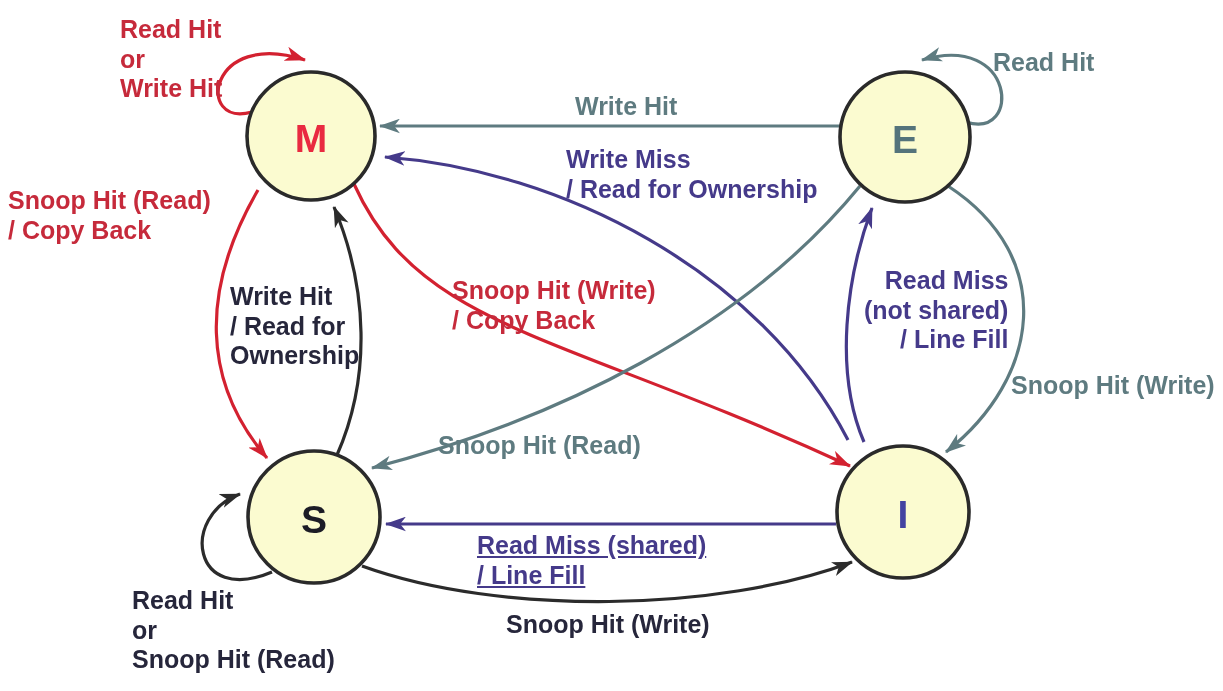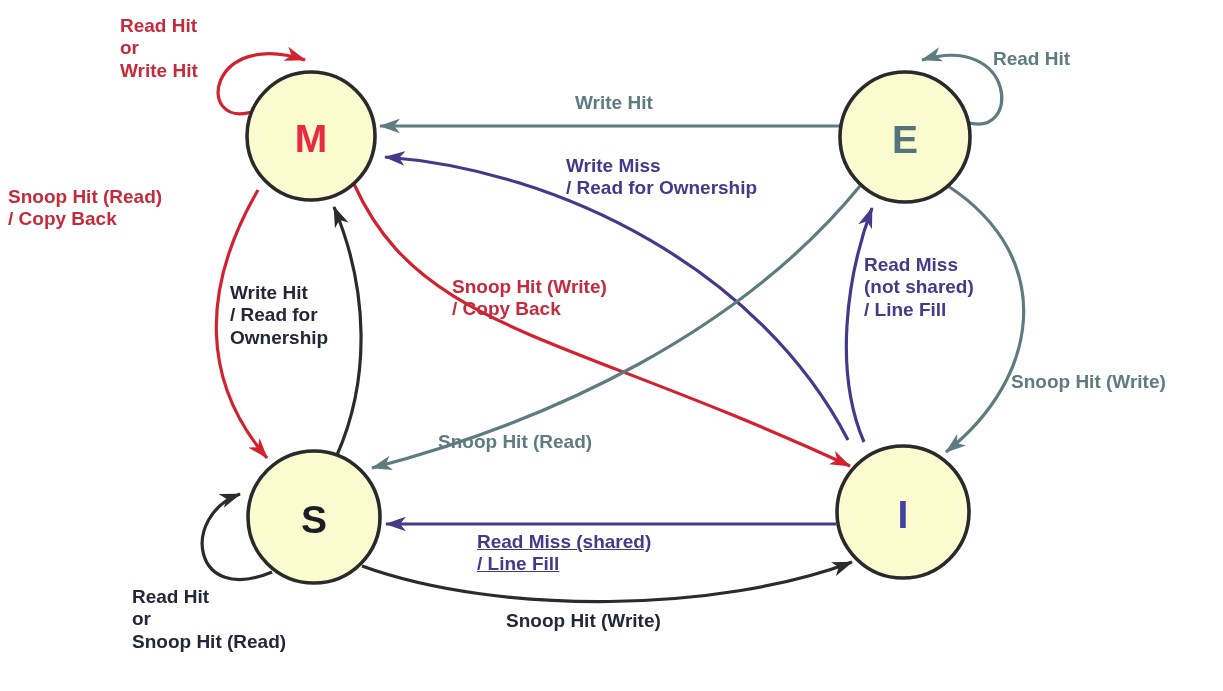--- a/index.html
+++ b/index.html
@@ -8,21 +8,21 @@
     --c-m_letter:#e92a40; --c-e_letter:#54737b; --c-s_letter:#1c1c26; --c-i_letter:#4343a1;
     --c-bg:#ffffff;
   }
   html,body{margin:0;padding:0;background:var(--c-bg);}
   .stage{
     position:relative;width:1223px;height:691px;overflow:hidden;background:var(--c-bg);
     font-family:"Liberation Sans","DejaVu Sans",sans-serif;
   }
   .stage svg{position:absolute;left:0;top:0;}
   .lbl{
-    position:absolute;font-weight:bold;font-size:19px;line-height:1.18;
+    position:absolute;font-weight:bold;font-size:25px;line-height:1.18;
     white-space:pre-line;letter-spacing:0px;
   }
   .c-red{color:var(--c-red);}
   .c-gray{color:var(--c-gray);}
   .c-purple{color:var(--c-purple);}
   .c-dark{color:var(--c-dark);}
   .node-letter{
     position:absolute;font-weight:bold;font-size:39px;line-height:1;
     transform:translate(-50%,-50%);
   }
@@ -80,31 +80,31 @@
 
   <div class="node-letter n-m" style="left:311px;top:138px;">M</div>
   <div class="node-letter n-e" style="left:905px;top:139px;">E</div>
   <div class="node-letter n-s" style="left:314px;top:519px;">S</div>
   <div class="node-letter n-i" style="left:903px;top:514px;">I</div>
 
   <div class="lbl c-red" style="left:120px;top:15px;">Read Hit
 or
 Write Hit</div>
   <div class="lbl c-gray" style="left:575px;top:92px;">Write Hit</div>
-  <div class="lbl c-purple" style="left:566px;top:155px;">Write Miss
+  <div class="lbl c-purple" style="left:566px;top:145px;">Write Miss
 / Read for Ownership</div>
   <div class="lbl c-gray" style="left:993px;top:48px;">Read Hit</div>
   <div class="lbl c-red" style="left:8px;top:186px;">Snoop Hit (Read)
 / Copy Back</div>
   <div class="lbl c-dark" style="left:230px;top:282px;">Write Hit
 / Read for
 Ownership</div>
   <div class="lbl c-red" style="left:452px;top:276px;">Snoop Hit (Write)
 / Copy Back</div>
-  <div class="lbl c-purple" style="left:864px;top:254px;">Read Miss
+  <div class="lbl c-purple" style="left:864px;top:266px;text-align:right;">Read Miss
 (not shared)
 / Line Fill</div>
   <div class="lbl c-gray" style="left:1011px;top:371px;">Snoop Hit (Write)</div>
   <div class="lbl c-gray" style="left:438px;top:431px;">Snoop Hit (Read)</div>
   <div class="lbl c-purple" style="left:477px;top:531px;text-decoration:underline;">Read Miss (shared)
 / Line Fill</div>
   <div class="lbl c-dark" style="left:132px;top:586px;">Read Hit
 or
 Snoop Hit (Read)</div>
   <div class="lbl c-dark" style="left:506px;top:610px;">Snoop Hit (Write)</div>

